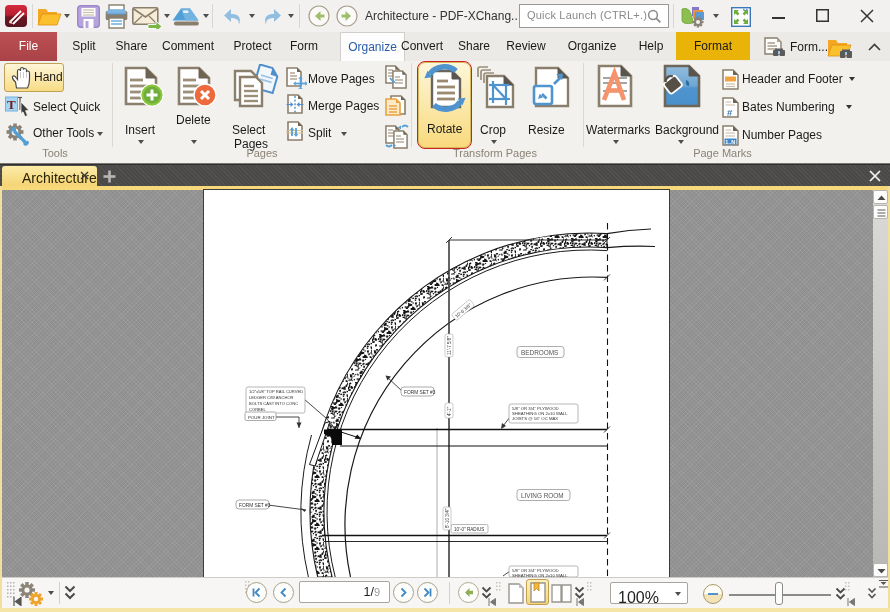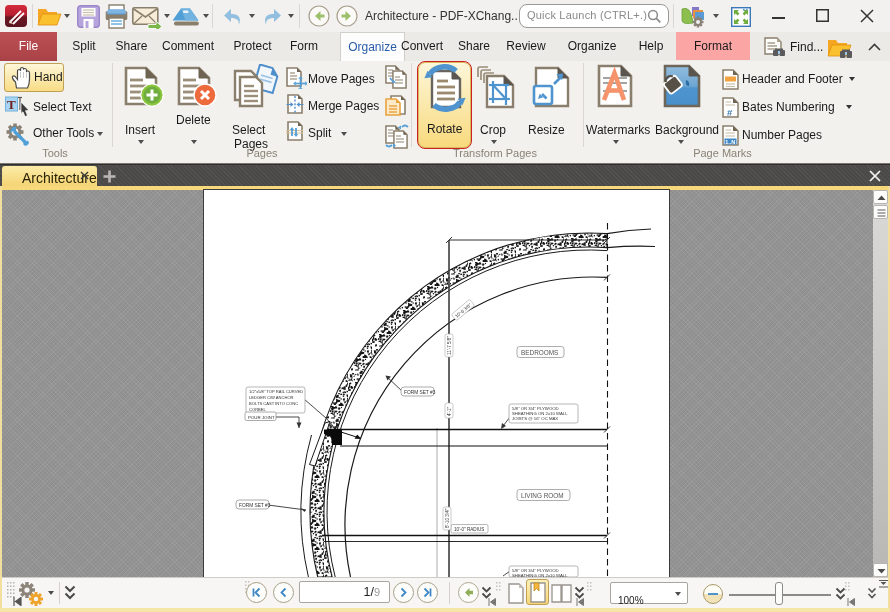--- a/index.html
+++ b/index.html
@@ -4,28 +4,28 @@
 <style>
 html,body{margin:0;padding:0;}
 body{width:890px;height:612px;overflow:hidden;font-family:"Liberation Sans",sans-serif;}
 #app{position:relative;width:890px;height:612px;background:#f1f0ee;overflow:hidden;}
 .abs{position:absolute;}
 
 #titlebar{position:absolute;left:0;top:0;width:890px;height:32px;background:#f2f1ef;}
 .tsep{position:absolute;top:4px;width:1px;height:24px;background:#d9d7d3;}
 .ddc{position:absolute;width:0;height:0;border-left:3.5px solid transparent;border-right:3.5px solid transparent;border-top:4px solid #4d4d4d;}
 #wintitle{position:absolute;left:365px;top:9px;font-size:12px;color:#333;white-space:nowrap;}
-#qlaunch{position:absolute;left:519px;top:4px;width:148px;height:22px;background:#fff;border:1px solid #999;border-radius:8px;}
+#qlaunch{position:absolute;left:519px;top:4px;width:148px;height:22px;background:#fff;border:1px solid #999;border-radius:0;}
 #qlaunch span{position:absolute;left:7px;top:4px;font-size:11px;color:#8a8a8a;letter-spacing:0.2px;}
 
 #tabrow{position:absolute;left:0;top:32px;width:890px;height:29px;background:#eceae7;}
 #filebtn{position:absolute;left:0;top:0;width:57px;height:29px;background:linear-gradient(#bd5054,#a94247);color:#fff;font-size:12px;text-align:center;line-height:28px;}
 .rtab{position:absolute;top:0;height:28px;font-size:12px;color:#1a1a1a;text-align:center;line-height:28px;}
 #tab-org{background:#fdfdfd;border:1px solid #d2cfca;border-bottom:none;color:#2a5da8;margin-left:13px;}
-#tab-format{background:#fca5a5;}
+#tab-format{background:#eab308;}
 
 #ribbon{position:absolute;left:0;top:61px;width:890px;height:102px;background:#f3f1ee;border-bottom:1px solid #7a7772;}
 .rsep{position:absolute;top:2px;width:1px;height:84px;background:#dbd8d3;}
 .glabel{position:absolute;top:86px;font-size:11px;color:#8a8275;text-align:center;}
 .btext{position:absolute;font-size:12px;color:#1a1a1a;white-space:nowrap;}
 .caret{position:absolute;width:0;height:0;border-left:3.5px solid transparent;border-right:3.5px solid transparent;border-top:4px solid #4d4d4d;}
 #handbtn{position:absolute;left:4px;top:2px;width:58px;height:27px;background:linear-gradient(#fdf6d8,#f8dc85);border:1px solid #c0a055;border-radius:3px;}
 #rotatebtn{position:absolute;left:417px;top:0px;width:53px;height:86px;background:linear-gradient(#fdf7da,#f8d97c);border:1px solid #cc2222;box-shadow:inset 0 0 0 1px #d9b95c;border-radius:8px;}
 
 #doctabs{position:absolute;left:0;top:164px;width:890px;height:22px;background:#4b4947;background-image:repeating-linear-gradient(45deg,rgba(255,255,255,0.05) 0 1px,transparent 1px 3px);border-top:1px solid #302f2d;box-sizing:border-box;}
@@ -198,21 +198,21 @@
           <line x1="3.5" y1="9" x2="13" y2="9"></line>
           <line x1="3.5" y1="12" x2="13" y2="12"></line>
         </g>
         <g fill="#5a5a5c">
           <rect x="9" y="13" width="5.5" height="6" rx="1"></rect>
           <rect x="15.5" y="13" width="5.5" height="6" rx="1"></rect>
           <rect x="11" y="11.5" width="8" height="3"></rect>
         </g>
         <rect x="14" y="14" width="2" height="3" fill="#9ec8e8"></rect>
       </svg>
-<div class="btext" style="left:790px;top:8px">Find...</div>
+<div class="btext" style="left:790px;top:8px">Form...</div>
 <svg class="abs" style="left:827px;top:4px" width="28" height="24" viewBox="0 0 28 24">
         <path d="M1 4 h8 l2 3 h9 v13 h-19 z" fill="#f5a623"></path>
         <path d="M1 20 L5 9 h19 L20 20 Z" fill="#fbc02d" stroke="#e09112" stroke-width="0.8"></path>
         <g fill="#5a5a5c">
           <rect x="13" y="15" width="5.5" height="7" rx="1"></rect>
           <rect x="19.5" y="15" width="5.5" height="7" rx="1"></rect>
           <rect x="15" y="13.5" width="8" height="3"></rect>
         </g>
         <rect x="18" y="16" width="2" height="3" fill="#9ec8e8"></rect>
       </svg>
@@ -252,21 +252,21 @@
       </div>
 <svg class="abs" style="left:5px;top:35px" width="26" height="23" viewBox="0 0 26 23">
         <rect x="0.5" y="1" width="12" height="14" fill="#a6d4f2" stroke="#74b2dc" stroke-width="1"></rect>
         <text x="2" y="12.5" font-family="Liberation Serif,serif" font-size="13" font-weight="bold" fill="#6d2020">T</text>
         <g stroke="#555" stroke-width="1.2">
           <line x1="15" y1="1.5" x2="15" y2="14"></line>
           <line x1="13" y1="1.5" x2="17" y2="1.5"></line>
         </g>
         <path d="M16 6 L24 14.5 L20.5 14.7 L22.5 19.5 L20 20.6 L18 15.8 L16 17.6 Z" fill="#3a3a3a" stroke="#fff" stroke-width="0.7"></path>
       </svg>
-<div class="btext" style="left:33px;top:39px">Select Text</div>
+<div class="btext" style="left:33px;top:39px">Select Quick</div>
 <svg class="abs" style="left:5px;top:61px" width="26" height="24" viewBox="0 0 26 24">
         <g fill="#8a8276">
           <circle cx="10" cy="10" r="6.5"></circle>
           <g stroke="#8a8276" stroke-width="3.6">
             <line x1="10" y1="1.5" x2="10" y2="18.5"></line>
             <line x1="1.5" y1="10" x2="18.5" y2="10"></line>
             <line x1="4" y1="4" x2="16" y2="16"></line>
             <line x1="4" y1="16" x2="16" y2="4"></line>
           </g>
         </g>
@@ -803,21 +803,21 @@
         <g fill="#c5c2bd">
           <rect x="0" y="0" width="1.5" height="1.5"></rect>
           <rect x="3" y="0" width="1.5" height="1.5"></rect>
           <rect x="0" y="3.5" width="1.5" height="1.5"></rect>
           <rect x="3" y="3.5" width="1.5" height="1.5"></rect>
           <rect x="0" y="7" width="1.5" height="1.5"></rect>
           <rect x="3" y="7" width="1.5" height="1.5"></rect>
         </g>
       </svg>
 <div class="abs" style="left:608px;top:4px;width:78px;height:22px;background:#fff;border:1px solid #a8a5a0;border-radius:2px;box-sizing:border-box">
-        <span style="position:absolute;left:7px;top:12px;font-size:10px;color:#222">100%</span>
+        <span style="position:absolute;left:7px;top:6px;font-size:16px;color:#222">100%</span>
         <div class="ddc" style="right:6px;top:9px;position:absolute"></div>
       </div>
 <div class="abs" style="left:701px;top:6px;width:20px;height:20px;border-radius:50%;background:linear-gradient(#fefdf6 49%,#f2e3b8 51%);border:1.5px solid #a89868;box-sizing:border-box">
         <div class="abs" style="left:3.5px;top:7.5px;width:10px;height:2.5px;background:#4f94ce"></div>
       </div>
 <div class="abs" style="left:727px;top:16px;width:102px;height:1.5px;background:#8a8a8a"></div>
 <div class="abs" style="left:773px;top:4px;width:8px;height:23px;background:#fdfdfc;border:1px solid #8a8a8a;border-radius:3px;box-sizing:border-box"></div>
 <svg class="abs" style="left:833px;top:9px" width="11" height="15" viewBox="0 0 11 15">
         <g fill="none" stroke="#4a4a4a" stroke-width="1.8">
           <path d="M1.5 1.5 L5.5 5.5 L9.5 1.5"></path>

